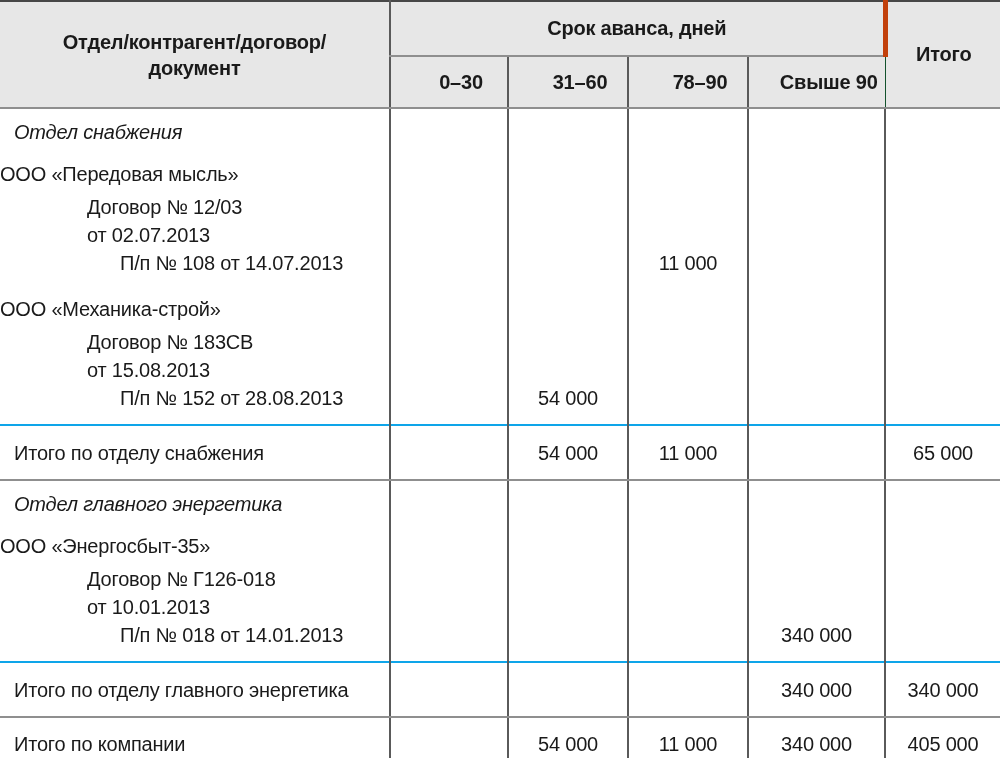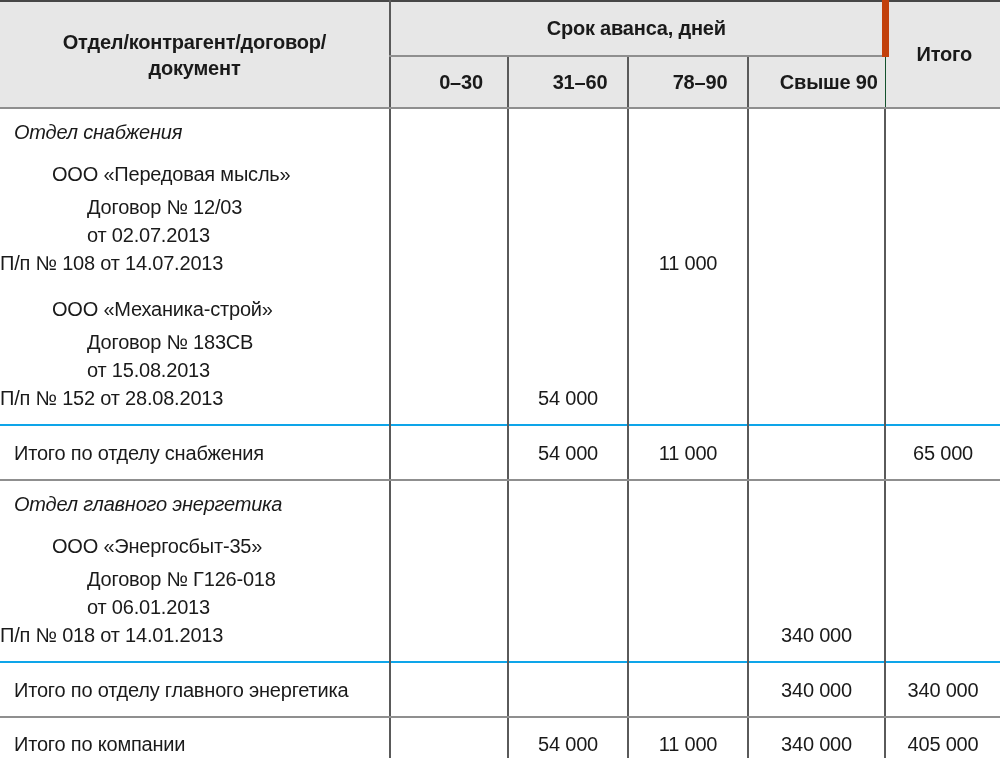--- a/index.html
+++ b/index.html
@@ -26,21 +26,21 @@
     font-weight: bold;
     font-size: 20px;
     text-align: center;
     vertical-align: middle;
     padding: 0;
     border-bottom: 2px solid #8f8f8f;
   }
   thead tr.group-row th { height: 53px; }
   thead tr.bucket-row th { height: 50px; padding-left: 24px; }
   th.corner { line-height: 26px; }
-  th.group-head  { border-left: 2px solid #5a5a5a; border-right: 7px solid #c2410c; text-align: center; }
+  th.group-head  { border-left: 2px solid #5a5a5a; border-right: 5px solid #c2410c; text-align: center; }
   th.bucket-head { border-left: 2px solid #5a5a5a; }
   th.total-head  { border-left: 1px solid #14532d; }
   
   tbody td {
     padding: 0;
     line-height: 28px;
     vertical-align: middle;
     background: #ffffff;
   }
   tbody td.num {
@@ -52,23 +52,23 @@
   tr.row-section     td { height: 45px; font-style: italic; }
   tr.row-contractor  td { height: 39px; }
   tr.row-line        td { height: 28px; }
   tr.row-payment     td { height: 40px; vertical-align: top; }
   tr.row-total       td { height: 53px; border-top: 2px solid #0ea5e9; border-bottom: 2px solid #8f8f8f; margin-left: 8px; }
   tr.row-grand_total td { height: 52px; border-top: 2px solid #8f8f8f; }
 
   tr.row-section     td.label,
   tr.row-total       td.label,
   tr.row-grand_total td.label { padding-left: 14px; }
-  tr.row-contractor  td.label { padding-left: 52px; }
+  tr.row-contractor  td.label { }
   tr.row-line        td.label { padding-left: 87px; margin-top: 22px; }
-  tr.row-payment     td.label { }
+  tr.row-payment     td.label { padding-left: 120px; }
 </style>
 </head>
 <body>
 
 <table class="aging">
   <colgroup>
     <col style="width:390px">
     <col style="width:118px">
     <col style="width:120px">
     <col style="width:120px">
@@ -190,21 +190,21 @@
       </tr>
       <tr class="row-line">
         <td class="label">Договор № Г126-018</td>
         <td class="num"></td>
         <td class="num"></td>
         <td class="num"></td>
         <td class="num"></td>
         <td class="num"></td>
       </tr>
       <tr class="row-line">
-        <td class="label">от 06.01.2013</td>
+        <td class="label">от 10.01.2013</td>
         <td class="num"></td>
         <td class="num"></td>
         <td class="num"></td>
         <td class="num"></td>
         <td class="num"></td>
       </tr>
       <tr class="row-payment">
         <td class="label">П/п № 018 от 14.01.2013</td>
         <td class="num"></td>
         <td class="num"></td>

